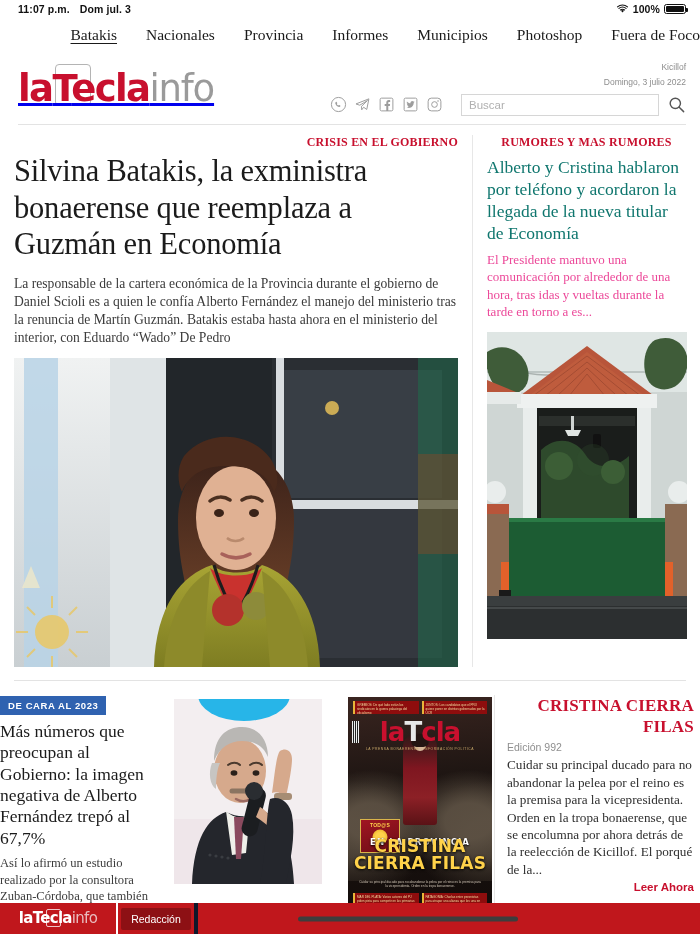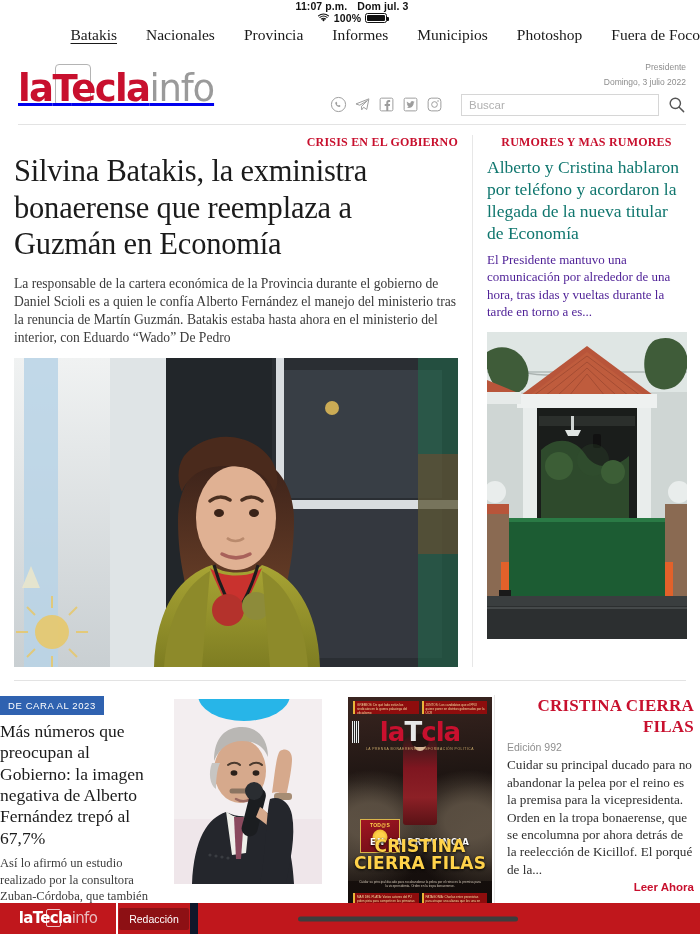--- a/index.html
+++ b/index.html
@@ -11,21 +11,20 @@
   }
   body { position: relative; }
 
   
   .statusbar {
     height: 18px; display: flex; align-items: center;
     justify-content: space-between;
     padding: 0 14px 0 18px;
     font-size: 10.5px; color: #111; font-weight: 600;
     letter-spacing: .1px;
-    flex-direction: column;
   }
   .sb-left { display: flex; gap: 10px; align-items: baseline; }
   .sb-right { display: flex; gap: 4px; align-items: center; }
   .wifi-ico { display: inline-block; width: 13px; height: 10px; position: relative; }
   .wifi-ico svg { display: block; }
   .batt {
     width: 22px; height: 10.5px; border: 1px solid #111; border-radius: 2.5px;
     position: relative; padding: 1px;
   }
   .batt i { display:block; height: 100%; width: 100%; background: #111; border-radius: 1px; }
@@ -119,39 +118,39 @@
     font-size: 13.6px; line-height: 1.33; color: #3b3b3b;
   }
 
   h2.side-headline {
     font-family: "Liberation Serif", serif;
     font-size: 17.5px; line-height: 1.26; color: #0f766e;
     font-weight: 400; margin: 6px 0 7px;
   }
   p.side-summary {
     font-family: "Liberation Serif", serif;
-    font-size: 13px; line-height: 1.32; color: #4c1d95;
+    font-size: 13px; line-height: 1.32; color: #ec4899;
   }
 
   
   .photo { position: relative; overflow: hidden; background: #333; }
   .hero-photo { width: 444px; height: 309px; margin-top: 11px; }
   .side-photo { width: 200px; height: 307px; margin-top: 12px; }
 
   .sep { height: 1px; background: #e3e3e3; margin: 13px 14px 0 14px; }
 
   
   .trio { display: flex; padding: 14px 0 0 0; }
   .trio-a { width: 168px; padding-right: 12px; }
   .trio-b { width: 180px; padding: 0 6px; }
   .trio-c { width: 200px; padding-left: 12px; border-left: 1px solid #e7e7e7; }
 
   .badge {
     display: inline-block; background: #2f62b0; color: #fff;
-    font-size: 9.5px; font-weight: 400; letter-spacing: .6px;
+    font-size: 9.5px; font-weight: 700; letter-spacing: .6px;
     padding: 4px 8px 4px 8px; margin-bottom: 6px;
   }
   h3.trio-title {
     font-family: "Liberation Serif", serif;
     font-size: 17.5px; line-height: 1.22; color: #1b1b1b;
     font-weight: 400; margin-bottom: 6px;
   }
   p.trio-sum {
     font-family: "Liberation Serif", serif;
     font-size: 12.6px; line-height: 1.3; color: #3d3d3d;
@@ -285,21 +284,21 @@
     font-size: 15px; letter-spacing: -.7px; color: #fff; line-height: 1;
     position: relative; z-index: 1;
   }
   .f-brand .flogo .g { color: #e9bcbe; font-weight: 400; }
   .f-brand .fkey {
     position: absolute; left: 46px; top: 6px; width: 15px; height: 18px;
     border: 1px solid rgba(255,255,255,.75); border-radius: 2px;
   }
   .f-red {
     width: 80px; height: 100%; display: flex; align-items: center;
-    justify-content: center; border-right: 8px solid #0f172a;
+    justify-content: center; border-right: 4px solid #0f172a;
   }
   .f-red .pill {
     background: #8d1014; color: #fff; font-size: 10.5px;
     padding: 5px 10px; border-radius: 2px; white-space: nowrap;
   }
   .f-rest { flex: 1; height: 100%; position: relative; }
   .f-scroll {
     position: absolute; left: 100px; top: 50%; transform: translateY(-50%);
     width: 220px; height: 5px; background: #3d3d3d; border-radius: 3px;
   }
@@ -342,21 +341,21 @@
 
 <header class="masthead">
   <a href="#" class="brand">
     <span class="keycap"></span>
     <span class="logo-txt">
       <span class="c-red">la</span><span class="c-red">T</span><span class="c-red">ecla</span><span class="c-gray">info</span>
     </span>
   </a>
 
   <div class="mast-right">
-    <div class="loc-line">Presidente</div>
+    <div class="loc-line">Kicillof</div>
     <div class="loc-line">Domingo, 3 julio 2022</div>
     <div class="mast-tools">
       <div class="socials">
         <span>
           <svg viewBox="0 0 24 24" fill="none" stroke="currentColor" stroke-width="1.4">
               <circle cx="12" cy="12" r="10"></circle>
               <path d="M8.6 8.3c.4-.2.8 0 1 .4l.6 1.3c.1.3 0 .6-.2.8l-.5.4c.5 1 1.3 1.8 2.3 2.3l.4-.5c.2-.2.5-.3.8-.2l1.3.6c.4.2.6.6.4 1-.3.8-1.2 1.2-2 1-2.6-.5-4.7-2.6-5.3-5.2-.2-.8.3-1.6 1.2-1.9Z" fill="currentColor" stroke="none"></path>
             </svg>
         </span>
         <span>

